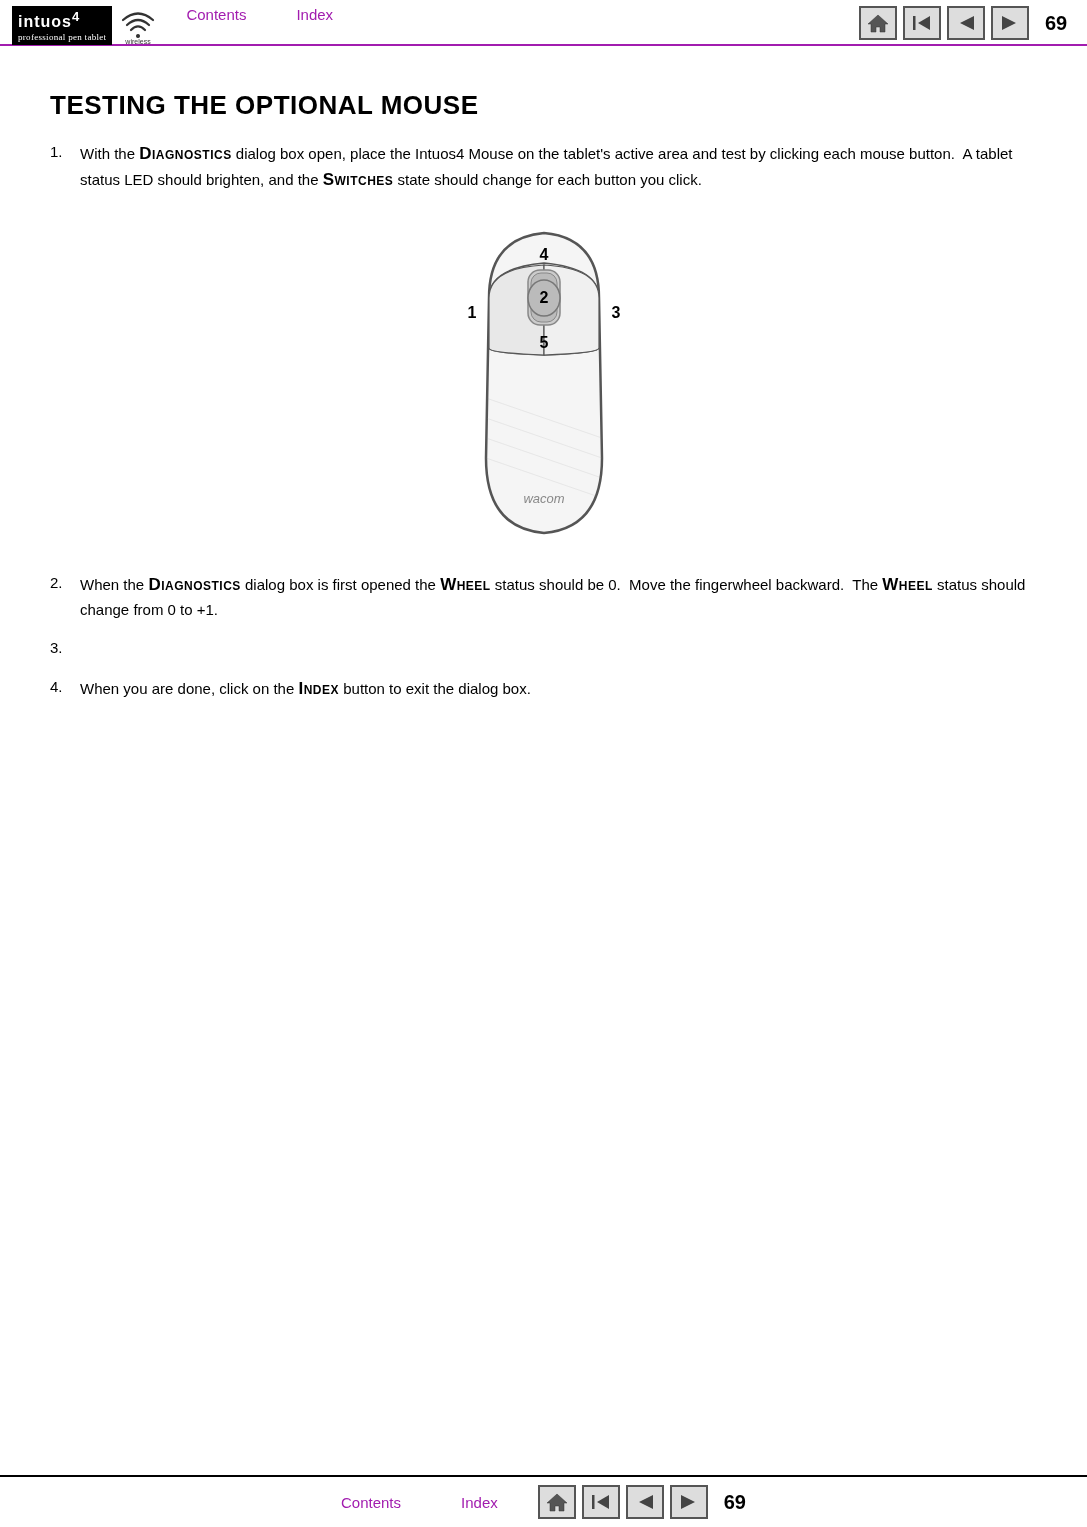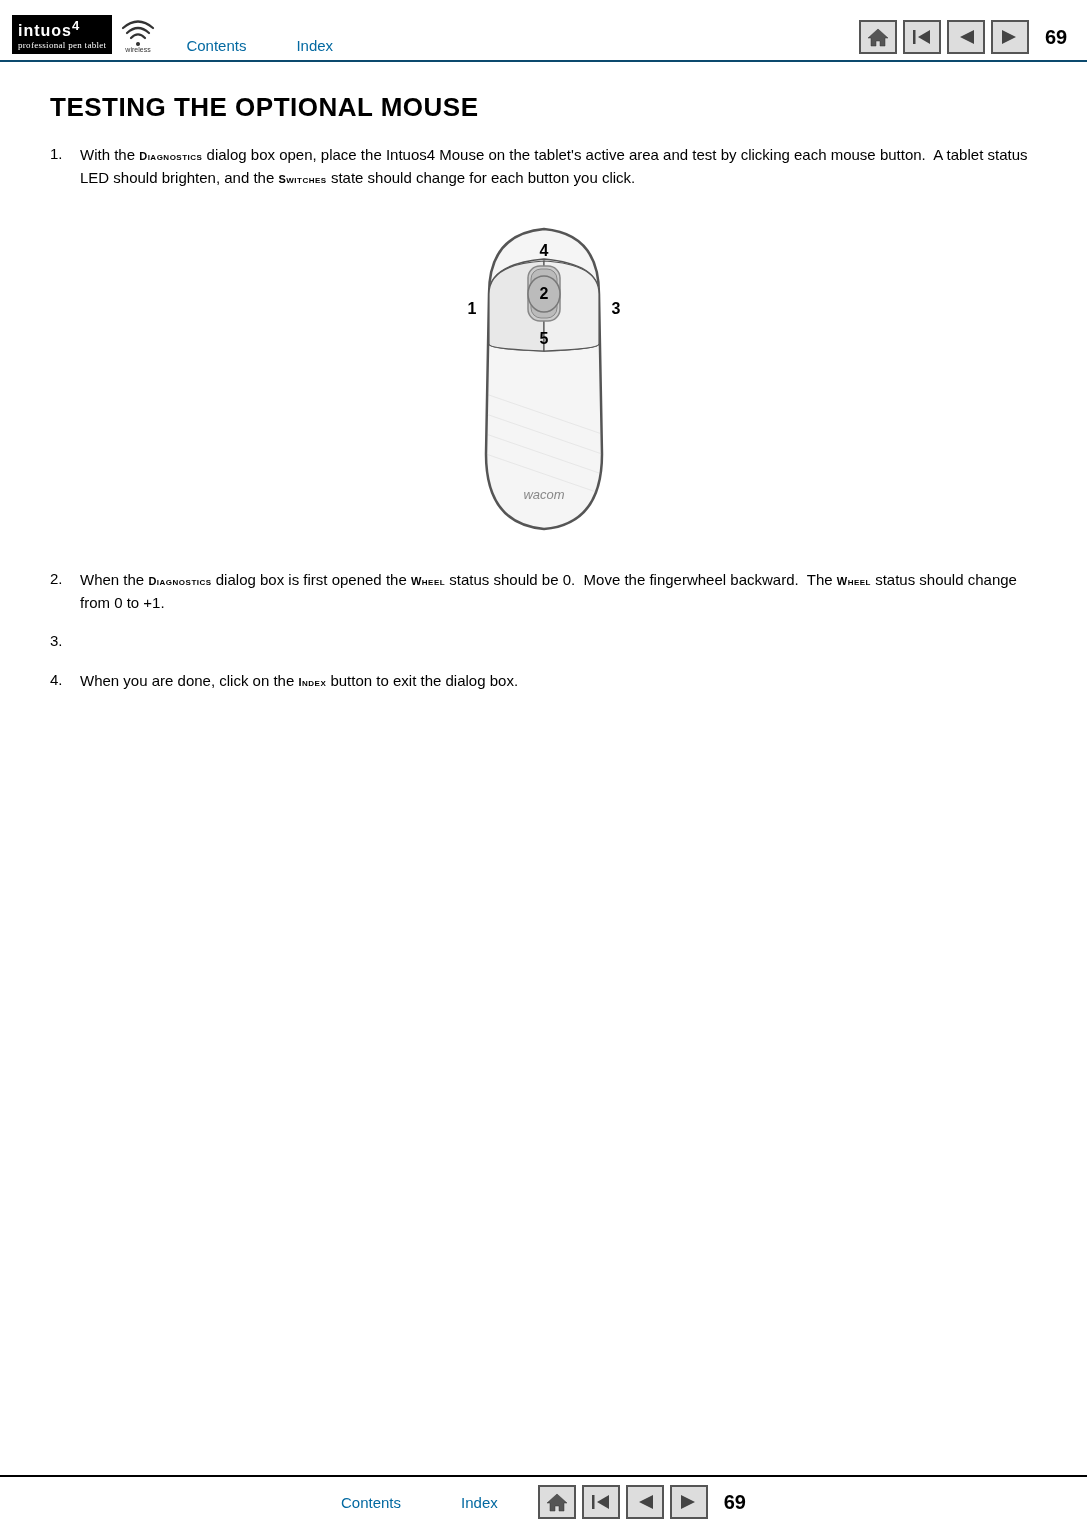--- a/index.html
+++ b/index.html
@@ -8,24 +8,24 @@
       min-height: 1527px;
       font-family: Arial, sans-serif;
       font-size: 15px;
       background: #fff;
       color: #000;
     }
 
     
     .top-nav {
       display: flex;
-      align-items: flex-end;
-      border-bottom: 2px solid #0c4a6e;
+      align-items: flex-start;
+      border-bottom: 2px solid #a21caf;
       padding: 6px 12px;
-      height: 62px;
+      height: 46px;
     }
     .logo-area {
       display: flex;
       align-items: center;
       margin-right: 30px;
     }
     .logo-box {
       background: #000;
       color: #fff;
       font-size: 11px;
@@ -42,21 +42,21 @@
       height: 36px;
     }
     .nav-links {
       display: flex;
       align-items: center;
       gap: 50px;
       flex: 1;
     }
     .nav-link {
       font-size: 15px;
-      color: #0369a1;
+      color: #a21caf;
       text-decoration: none;
       cursor: pointer;
     }
     .nav-controls {
       display: flex;
       align-items: center;
       gap: 6px;
     }
     .nav-btn {
       width: 38px;
@@ -75,21 +75,21 @@
     }
     .page-num-top {
       font-size: 20px;
       font-weight: bold;
       margin-left: 10px;
       min-width: 30px;
     }
 
     
     .content {
-      padding: 30px 50px 20px 50px;
+      padding: 44px 50px 20px 50px;
     }
     .page-title {
       font-size: 26px;
       font-weight: bold;
       letter-spacing: 0.5px;
       margin-bottom: 20px;
       text-transform: uppercase;
     }
 
     .step-list {
@@ -106,21 +106,21 @@
       min-width: 30px;
       font-size: 15px;
     }
     .step-text {
       font-size: 15px;
       line-height: 1.55;
     }
     .step-text .small-caps {
       font-variant: small-caps;
       font-weight: bold;
-      font-size: 11px;
+      font-size: 17px;
       letter-spacing: 0.5px;
       text-align: center;
     }
 
     
     .mouse-diagram-wrap {
       display: flex;
       justify-content: center;
       margin: 24px 0 24px 0;
     }

